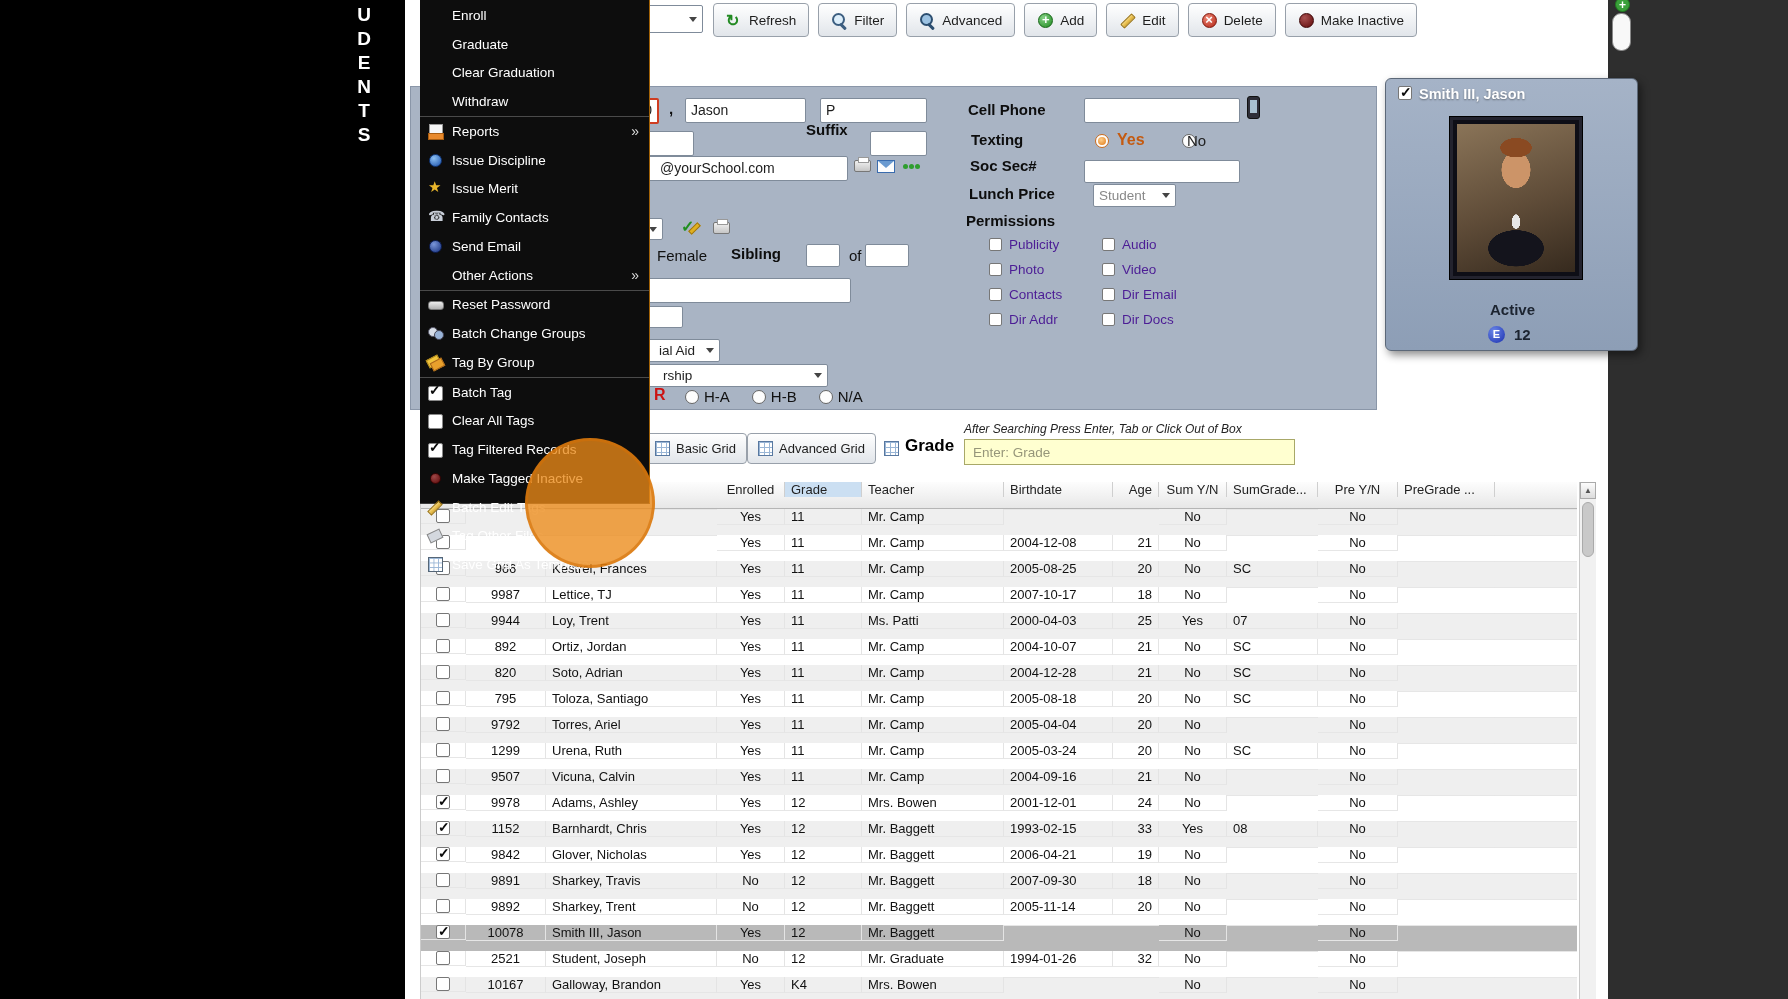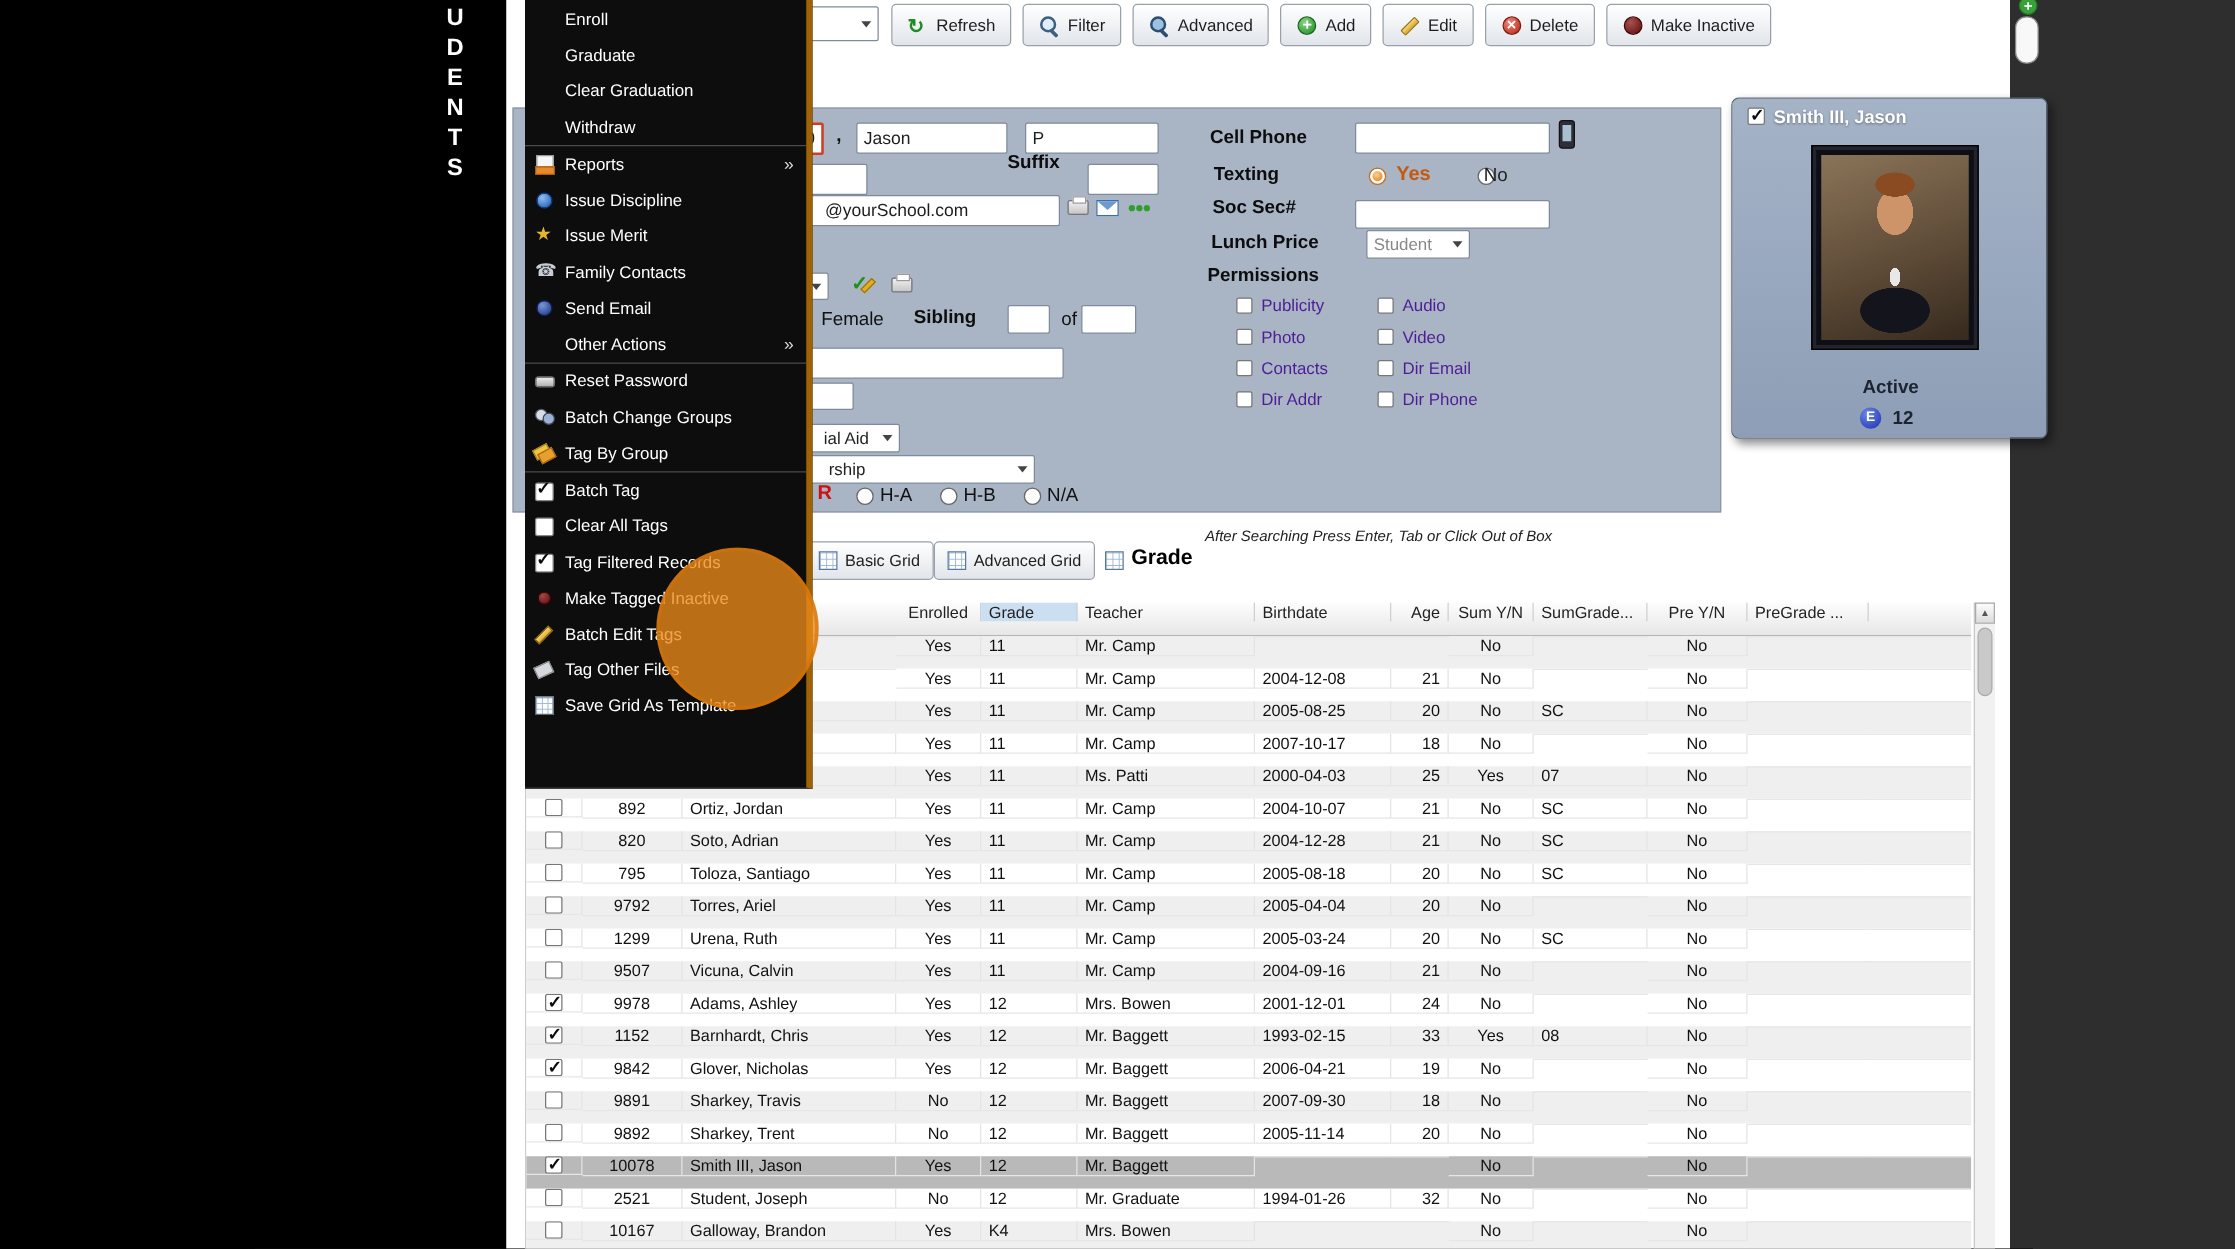--- a/index.html
+++ b/index.html
@@ -91,21 +91,21 @@
   .cell.fill{flex:1 1 auto;border-right:none}
   .cell.hl{background:#cbdff2}
 
   
   .sb{background:#f1f1f1;border-left:1px solid #c8c8c8}
   .sb-btn{height:17px;background:linear-gradient(#fcfcfc,#dcdcdc);border:1px solid #aaa;text-align:center}
   .sb-arrow{font-size:8px;color:#555;line-height:15px;display:block}
   .sb-thumb{margin:3px 2px;height:55px;background:#c9c9c9;border-radius:7px;border:1px solid #aaa}
 
   
-  .menu{position:absolute;left:420px;top:0;width:230px;height:631px;background:#0d0d0d;border-right:5px solid #a16207;border-bottom:1px solid #3c3c3c;z-index:50;padding-top:1px}
+  .menu{position:absolute;left:420px;top:0;width:230px;height:504px;background:#0d0d0d;border-right:1px solid #a16207;border-bottom:1px solid #3c3c3c;z-index:50;padding-top:1px}
   .menu-item{display:flex;align-items:center;height:28.75px;color:#fff;font-size:13.5px;cursor:default;white-space:nowrap}
   .menu-sep{height:1px;background:#4a4a4a;margin:0}
   .mi-label{flex:0 1 auto}
   .mi-arrow{margin-left:auto;margin-right:10px;font-size:14px;color:#ddd}
   .mi-ico{position:relative;width:17px;height:17px;margin:0 8px 0 7px;flex:none}
   .ico-reports::before{content:"";position:absolute;left:2px;top:1px;width:12px;height:14px;background:#f6f6f6;border:1px solid #999}
   .ico-reports::after{content:"";position:absolute;left:1px;bottom:0;width:14px;height:5px;background:#e8892c;border:1px solid #a85c10}
   .ico-discipline::before{content:"";position:absolute;inset:2px;border-radius:50%;background:radial-gradient(circle at 35% 30%,#8cc0f4,#1c52aa);border:1px solid #123a7e}
   .ico-merit::before{content:"★";position:absolute;left:1px;top:-2px;font-size:15px;color:#e8b62c}
   .ico-contacts::before{content:"☎";position:absolute;left:1px;top:-1px;font-size:14px;color:#c8ced8}
@@ -252,21 +252,21 @@
         <div class="perm-item">
           <div class="cb"></div>
           <div class="perm-label">Dir Email</div>
         </div>
         <div class="perm-item">
           <div class="cb"></div>
           <div class="perm-label">Dir Addr</div>
         </div>
         <div class="perm-item">
           <div class="cb"></div>
-          <div class="perm-label">Dir Phone</div>
+          <div class="perm-label">Dir Docs</div>
         </div>
       </div>
 
     <div class="selbox" style="left:206px;top:131px;width:46px;height:22px">
         <span class="arr"></span>
       </div>
     <div class="editchk-ico" style="left:270px;top:133px"></div>
     <div class="print-ico" style="left:302px;top:135px"></div>
 
     <div class="fplain" style="left:246px;top:160px">Female</div>
@@ -308,20 +308,23 @@
     <span class="grid-ico"></span>
     <span>Basic Grid</span>
   </div>
   <div class="btn sm abs" style="left:747px;top:433px">
     <span class="grid-ico"></span>
     <span>Advanced Grid</span>
   </div>
   <div class="grid-ico lone" style="left:884px;top:441px"></div>
   <div class="glabel" style="left:905px;top:436px">Grade</div>
   <div class="hint" style="left:964px;top:422px">After Searching Press Enter, Tab or Click Out of Box</div>
+  <div class="ginput" style="left:964px;top:439px;width:331px;height:26px">
+    <span class="ph">Enter: Grade</span>
+  </div>
 
   <div class="abs" style="left:420px;top:482px;width:1157px;height:517px;border-left:1px solid #ccc;overflow:hidden;background:#fff">
     <div class="trow thead" id="thead">
         <div class="cell ac" style="width: 45px;"></div>
         <div class="cell ac" style="width: 80px;"></div>
         <div class="cell" style="width: 171px;"></div>
         <div class="cell ac" style="width: 68px;">Enrolled</div>
         <div class="cell hl" style="width: 77px;">Grade</div>
         <div class="cell" style="width: 142px;">Teacher</div>
         <div class="cell" style="width: 109px;">Birthdate</div>

